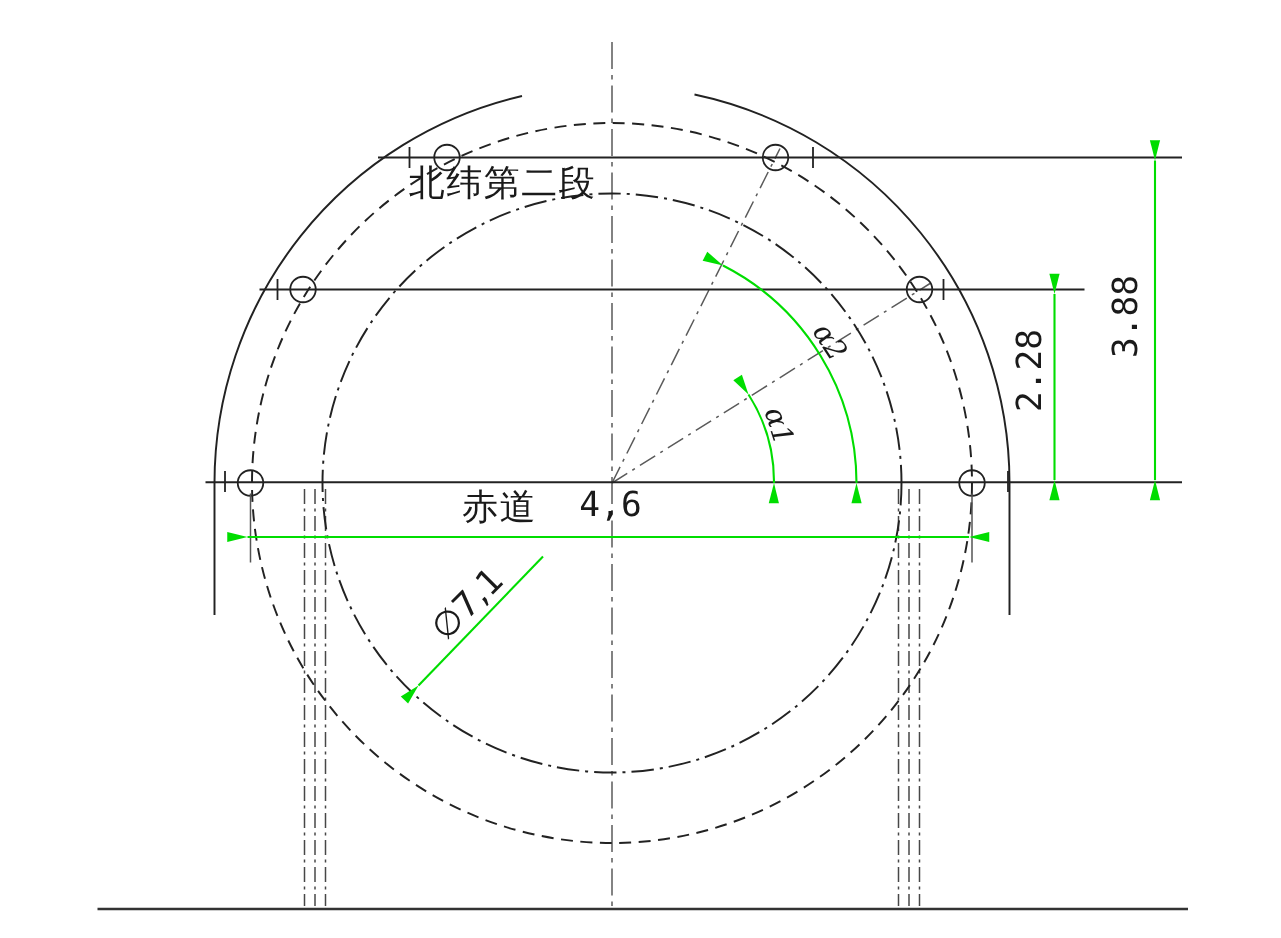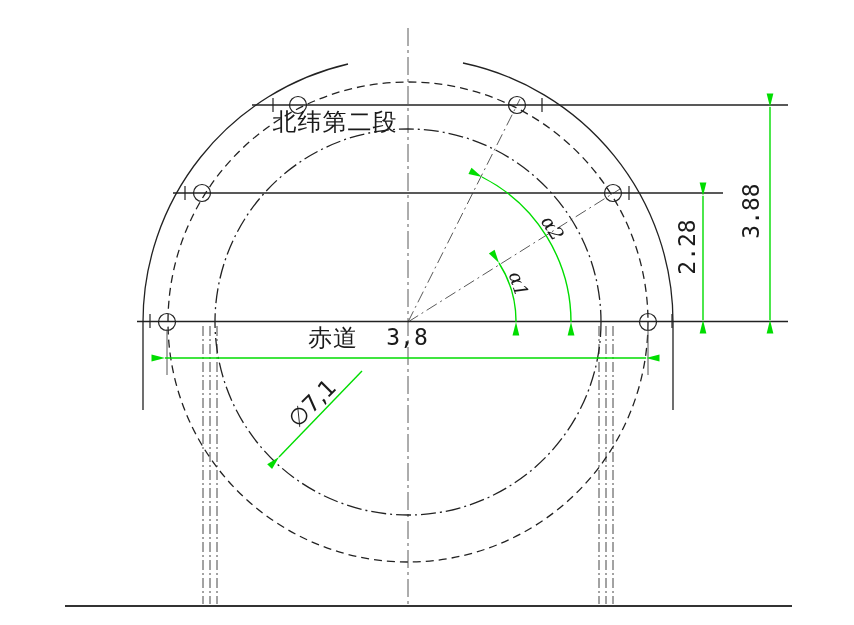--- a/index.html
+++ b/index.html
@@ -93,21 +93,21 @@
       <path d="M571,322 A163,163 0 0 0 482,177" marker-start="url(#ah)" marker-end="url(#ah)"></path>
       <path d="M516,322 A108,108 0 0 0 499,263" marker-start="url(#ah)" marker-end="url(#ah)"></path>
     </g>
   </svg>
 
   <div class="lbl cjk" style="left:335px;top:122px;">北纬第二段</div>
 
 
   <div class="lbl cjk" style="left:333px;top:338px;">赤道</div>
 
-  <div class="lbl num" style="left:407px;top:337px;">3,8</div>
+  <div class="lbl num" style="left:407px;top:337px;">4,6</div>
 
   <div class="lbl num rot-45" style="left:312px;top:403px;">∅7,1</div>
 
   <div class="lbl num rot-90" style="left:687px;top:247px;">2.28</div>
 
   <div class="lbl num rot-90" style="left:751px;top:211px;">3.88</div>
 
   <div class="lbl alpha rot72" style="left:519px;top:284px;">α1</div>
 
   <div class="lbl alpha rot57" style="left:553px;top:228px;">α2</div>

